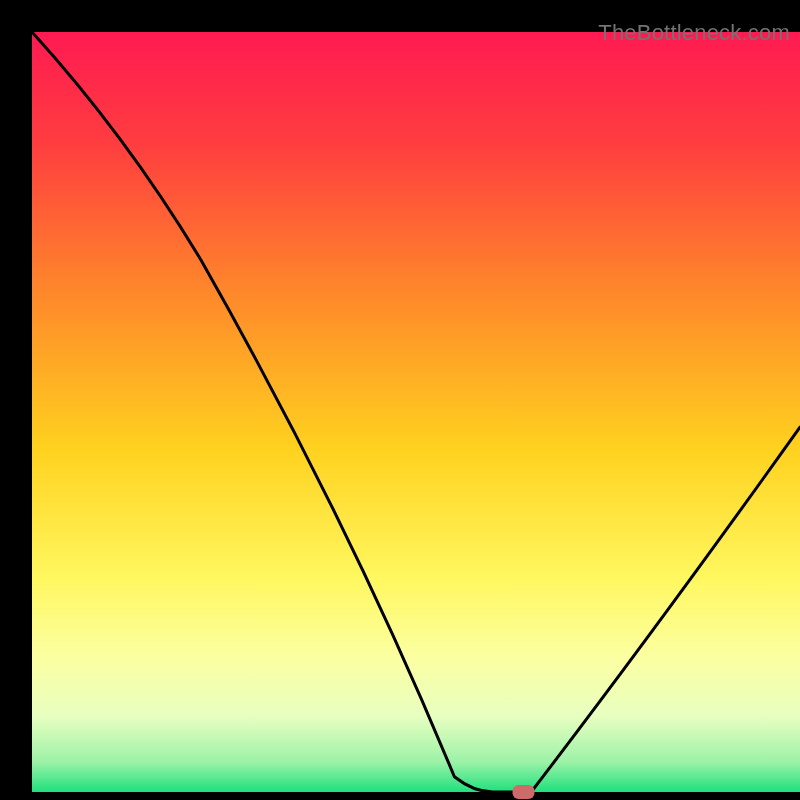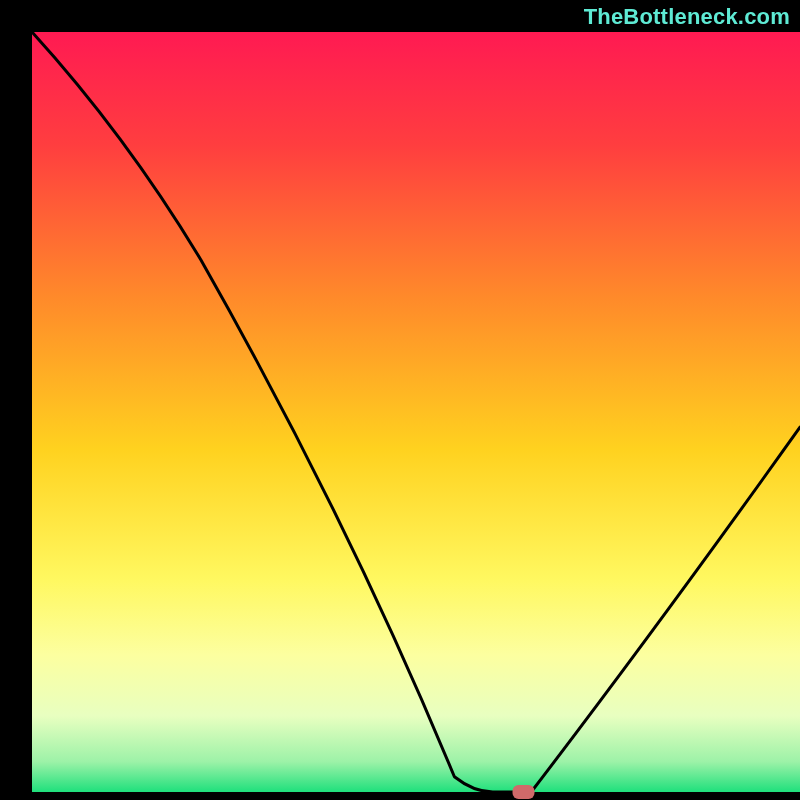--- a/index.html
+++ b/index.html
@@ -12,25 +12,25 @@
     font-family: Arial, Helvetica, sans-serif;
   }
   .frame {
     position: relative;
     width: 800px;
     height: 800px;
     background: #000;
   }
   .attribution {
     position: absolute;
-    top: 4px;
+    top: 20px;
     right: 10px;
-    color: #5eead4;
+    color: #737373;
     font-size: 22px;
-    font-weight: 700;
+    font-weight: 400;
     letter-spacing: 0.2px;
   }
   svg {
     display: block;
   }
 </style>
 </head>
 <body>
 
 <div class="frame">

